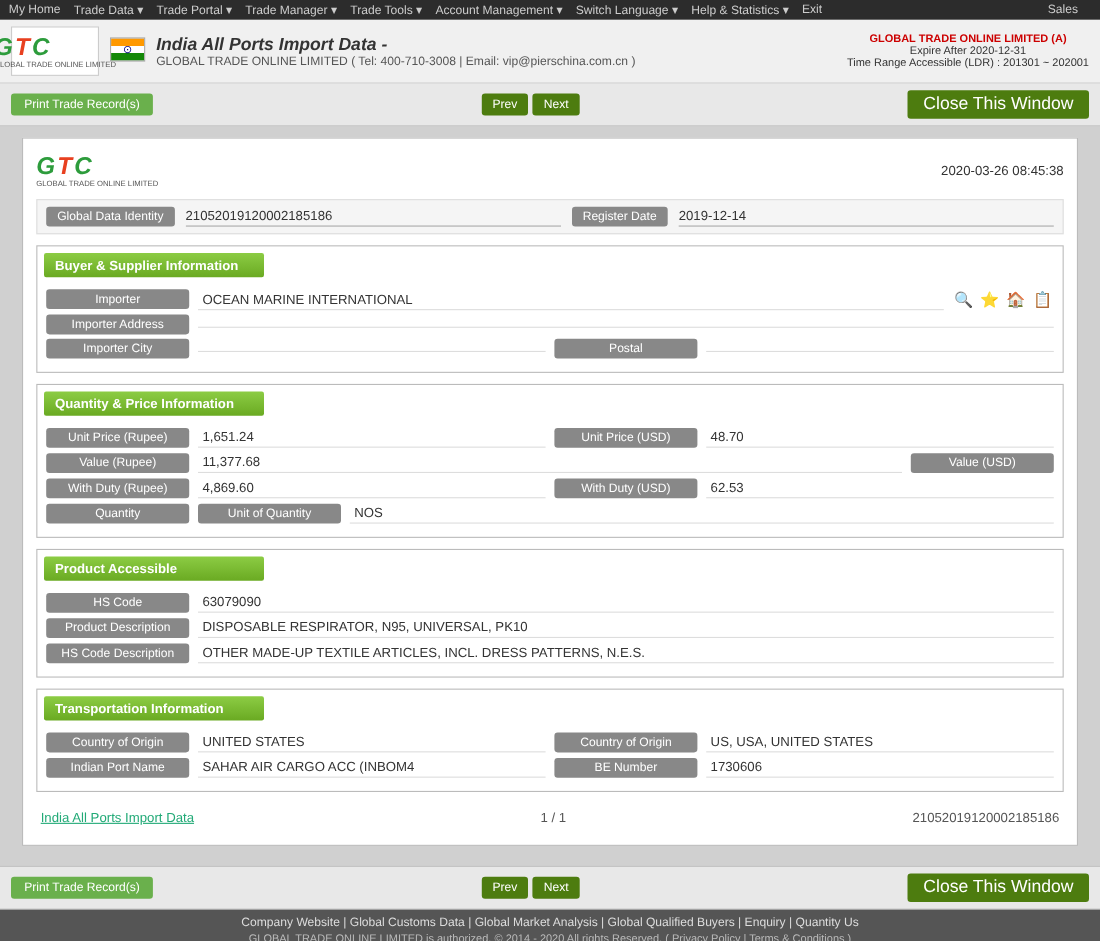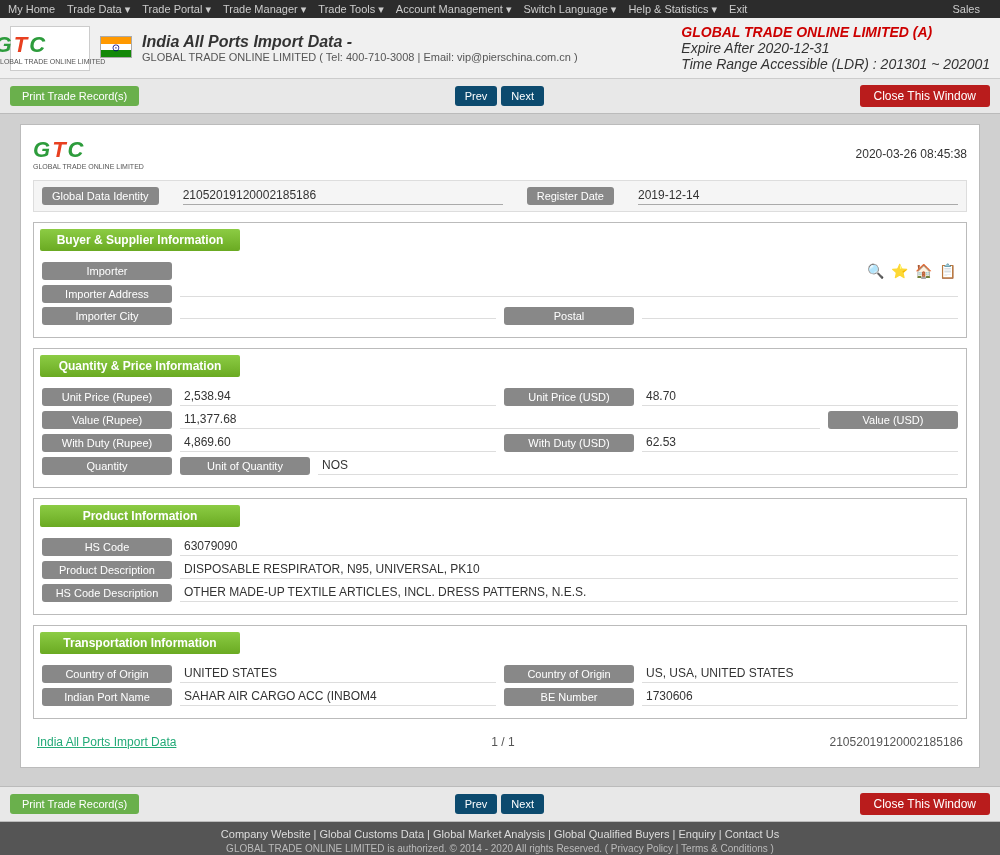--- a/index.html
+++ b/index.html
@@ -13,49 +13,49 @@
     
     .header-area { background: #f0f0f0; display: flex; align-items: center; padding: 6px 10px; border-bottom: 1px solid #ccc; }
     .logo-area { display: flex; align-items: center; }
     .logo-box { background: #fff; border: 1px solid #ccc; padding: 4px; display: flex; align-items: center; justify-content: center; width: 80px; height: 45px; }
     .flag-area { margin: 0 10px; }
     .flag { width: 32px; height: 22px; background: linear-gradient(to bottom, #ff9900 33%, #fff 33%, #fff 66%, #138808 66%); border: 1px solid #aaa; display: inline-block; position: relative; }
     .flag::after { content: '⊙'; position: absolute; top: 50%; left: 50%; transform: translate(-50%,-50%); color: #000080; font-size: 10px; }
     .title-area { flex: 1; }
     .title-main { font-size: 16px; font-weight: bold; color: #333; font-style: italic; }
     .title-sub { font-size: 11px; color: #555; }
-    .account-info { text-align: left; font-size: 14px; font-style: italic; }
+    .account-info { text-align: center; font-size: 10px; }
     .account-info .company-name { color: #c00; font-weight: bold; }
     .account-info .expire { color: #333; }
 
     
     .toolbar { background: #e8e8e8; padding: 6px 10px; display: flex; align-items: center; justify-content: space-between; border-bottom: 1px solid #bbb; }
     .toolbar-left { display: flex; align-items: center; gap: 8px; }
     .toolbar-center { display: flex; align-items: center; gap: 4px; }
     .btn-print { background: #6ab04c; color: #fff; border: none; padding: 4px 12px; border-radius: 3px; cursor: pointer; font-size: 11px; }
-    .btn-nav { background: #0c4a6e; color: #fff; border: none; padding: 4px 10px; border-radius: 3px; cursor: pointer; font-size: 11px; }
-    .btn-close { background: #b91c1c; color: #fff; border: none; padding: 4px 14px; border-radius: 3px; cursor: pointer; font-size: 12px; }
+    .btn-nav { background: #4d7c0f; color: #fff; border: none; padding: 4px 10px; border-radius: 3px; cursor: pointer; font-size: 11px; }
+    .btn-close { background: #4d7c0f; color: #fff; border: none; padding: 4px 14px; border-radius: 3px; cursor: pointer; font-size: 16px; }
 
     
     .content-area { background: #d0d0d0; padding: 10px 20px; }
 
     
     .record-card { background: #fff; border: 1px solid #bbb; padding: 12px; margin-bottom: 8px; }
     .record-header { display: flex; justify-content: space-between; align-items: center; margin-bottom: 10px; }
     .record-header .gtc-logo { display: flex; flex-direction: column; align-items: flex-start; }
     .record-timestamp { font-size: 12px; color: #333; }
 
     
-    .identity-row { display: flex; align-items: flex-end; gap: 24px; margin-bottom: 10px; background: #f5f5f5; padding: 6px 8px; border: 1px solid #ddd; }
+    .identity-row { display: flex; align-items: flex-end; gap: 10px; margin-bottom: 10px; background: #f5f5f5; padding: 6px 8px; border: 1px solid #ddd; }
     .label-btn { background: #888; color: #fff; padding: 3px 10px; border-radius: 3px; font-size: 11px; min-width: 80px; text-align: center; white-space: nowrap; }
     .value-underline { border-bottom: 1px solid #aaa; flex: 1; padding-bottom: 2px; }
 
     
     .section { margin-bottom: 10px; border: 1px solid #bbb; }
-    .section-header { background: linear-gradient(to bottom, #8ccc44, #6aaa22); color: #fff; padding: 4px 10px; font-size: 12px; font-weight: bold; display: inline-block; min-width: 200px; border-radius: 2px; margin: 6px; text-align: center; }
+    .section-header { background: linear-gradient(to bottom, #8ccc44, #6aaa22); color: #fff; padding: 4px 10px; font-size: 12px; font-weight: bold; display: inline-block; min-width: 200px; border-radius: 2px; margin: 6px; }
     .section-body { padding: 4px 8px 8px 8px; }
 
     
     .field-row { display: flex; align-items: center; margin-bottom: 4px; gap: 8px; }
     .field-label { background: #888; color: #fff; padding: 3px 8px; border-radius: 3px; font-size: 11px; min-width: 130px; text-align: center; white-space: nowrap; }
     .field-value { font-size: 12px; color: #333; flex: 1; border-bottom: 1px solid #ddd; padding: 2px 4px; }
 
     
     .action-icons { display: flex; gap: 4px; margin-left: auto; }
     .icon-circle { width: 20px; height: 20px; display: inline-flex; align-items: center; justify-content: center; cursor: pointer; font-size: 14px; }
@@ -160,20 +160,21 @@
       <span class="value-underline">21052019120002185186</span>
       <span class="label-btn">Register Date</span>
       <span class="value-underline">2019-12-14</span>
     </div>
 
     <div class="section">
       <div class="section-header">Buyer &amp; Supplier Information</div>
       <div class="section-body">
         <div class="field-row">
           <span class="field-label">Importer</span>
+          <span class="field-value" style="flex:2;">OCEAN MARINE INTERNATIONAL</span>
           <div class="action-icons">
             <span class="icon-circle">🔍</span>
             <span class="icon-circle">⭐</span>
             <span class="icon-circle">🏠</span>
             <span class="icon-circle">📋</span>
           </div>
         </div>
         <div class="field-row">
           <span class="field-label">Importer Address</span>
           <span class="field-value" style="flex:3;"></span>
@@ -185,21 +186,21 @@
           <span class="field-value"></span>
         </div>
       </div>
     </div>
 
     <div class="section">
       <div class="section-header">Quantity &amp; Price Information</div>
       <div class="section-body">
         <div class="field-row">
           <span class="field-label">Unit Price (Rupee)</span>
-          <span class="field-value">2,538.94</span>
+          <span class="field-value">1,651.24</span>
           <span class="field-label">Unit Price (USD)</span>
           <span class="field-value">48.70</span>
         </div>
         <div class="field-row">
           <span class="field-label">Value (Rupee)</span>
           <span class="field-value">11,377.68</span>
           <span class="field-label">Value (USD)</span>
         </div>
         <div class="field-row">
           <span class="field-label">With Duty (Rupee)</span>
@@ -209,21 +210,21 @@
         </div>
         <div class="field-row">
           <span class="field-label">Quantity</span>
           <span class="field-label">Unit of Quantity</span>
           <span class="field-value">NOS</span>
         </div>
       </div>
     </div>
 
     <div class="section">
-      <div class="section-header">Product Information</div>
+      <div class="section-header">Product Accessible</div>
       <div class="section-body">
         <div class="field-row">
           <span class="field-label">HS Code</span>
           <span class="field-value">63079090</span>
         </div>
         <div class="field-row">
           <span class="field-label">Product Description</span>
           <span class="field-value" style="flex:3;">DISPOSABLE RESPIRATOR, N95, UNIVERSAL, PK10</span>
         </div>
         <div class="field-row">
@@ -278,16 +279,16 @@
     <a href="#">Company Website</a>
     <span> | </span>
     <a href="#">Global Customs Data</a>
     <span> | </span>
     <a href="#">Global Market Analysis</a>
     <span> | </span>
     <a href="#">Global Qualified Buyers</a>
     <span> | </span>
     <a href="#">Enquiry</a>
     <span> | </span>
-    <a href="#">Contact Us</a>
+    <a href="#">Quantity Us</a>
   </div>
   <div class="footer-copy">GLOBAL TRADE ONLINE LIMITED is authorized. © 2014 - 2020 All rights Reserved.  (  Privacy Policy  |  Terms &amp; Conditions  )</div>
 </div>
 
 </body></html>

